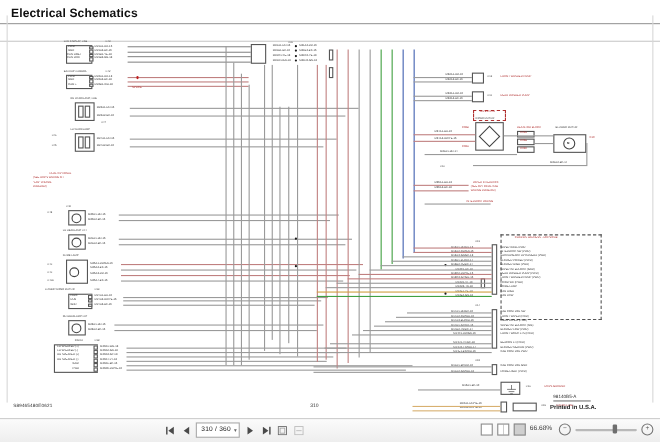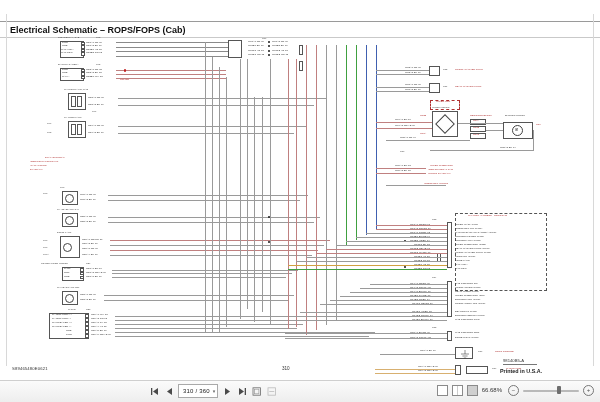--- a/index.html
+++ b/index.html
@@ -61,22 +61,22 @@
   .sqic.fill{background:#cfcfcf;}
 </style>
 </head>
 <body>
 
 <div class="app">
 
   <div class="doc">
     <div class="doc-inner">
 
+      <div class="title-main">Electrical Schematics</div>
       <div class="rule-top"></div>
-      <div class="title-sub">Electrical Schematic – ROPS/FOPS (Cab)</div>
       <div class="rule-sub"></div>
       <div class="frame"></div>
 
       <div class="sheet">
 
         <div class="lbl-t" style="left:58px;top:0px;">LCD DISPLAY, CAB</div>
         <div class="lbl-t" style="left:96px;top:0px;">C43</div>
         <div class="blk" style="left:60px;top:3.5px;width:24px;height:17px;"></div>
         <div class="pinbox" style="left:81px;top:4.5px;width:4px;height:3.6px;"></div>
         <div class="pinbox" style="left:81px;top:8.1px;width:4px;height:3.6px;"></div>

